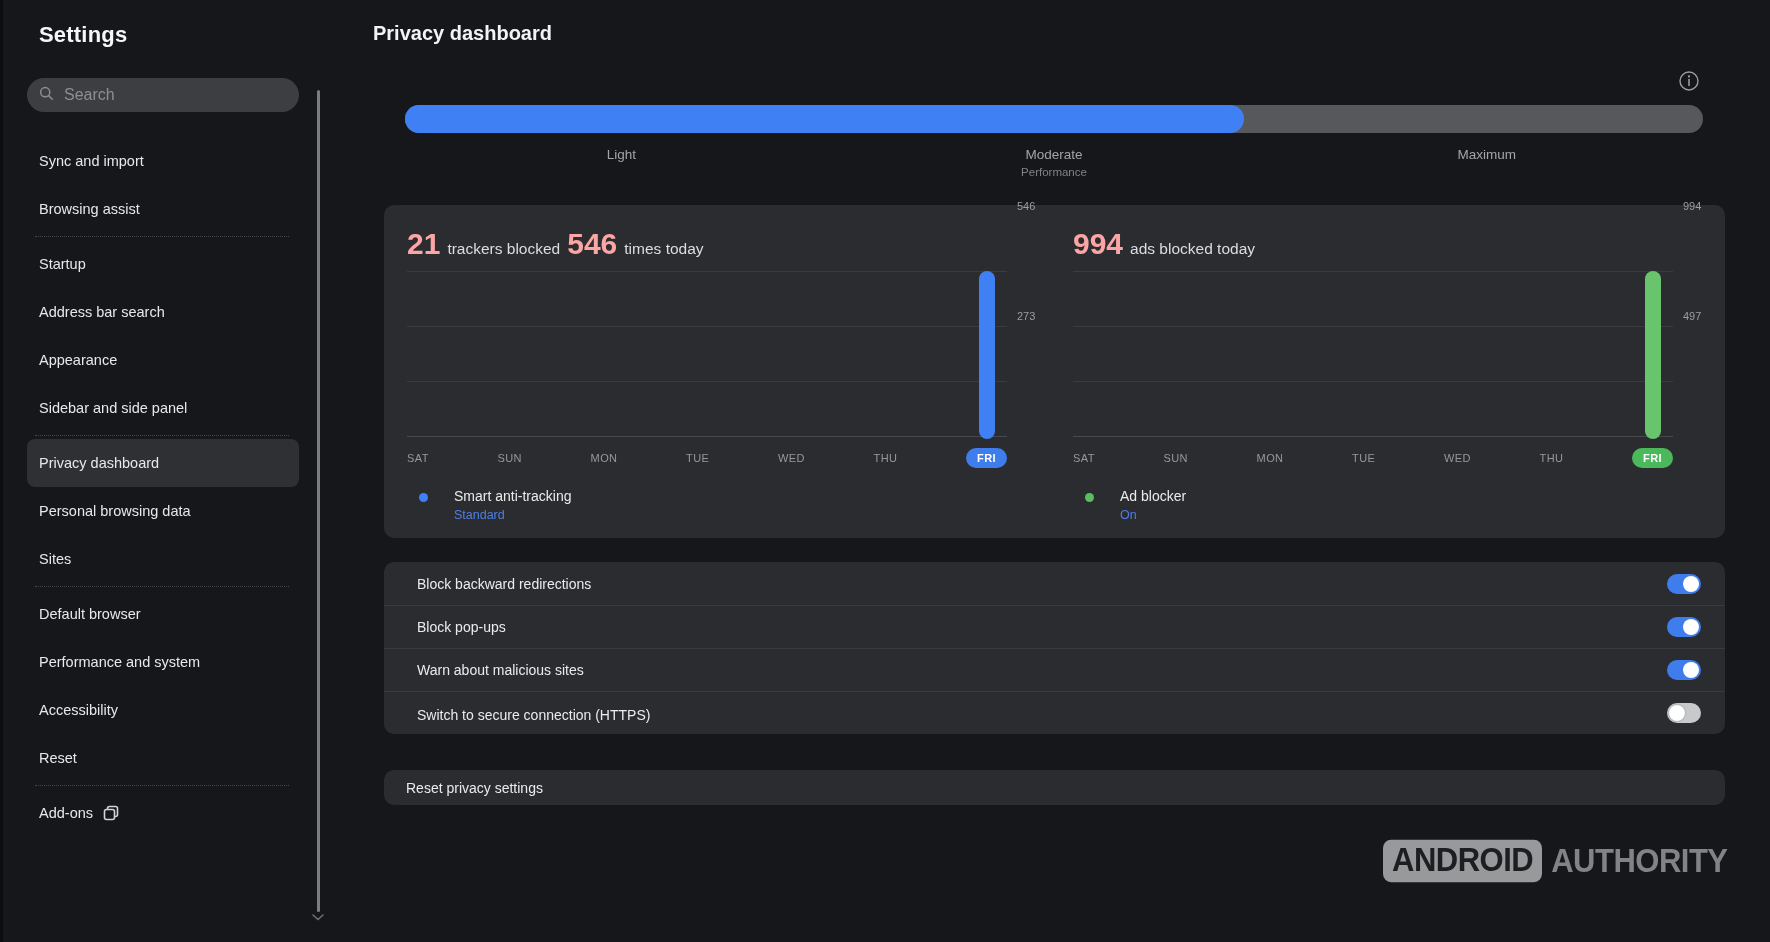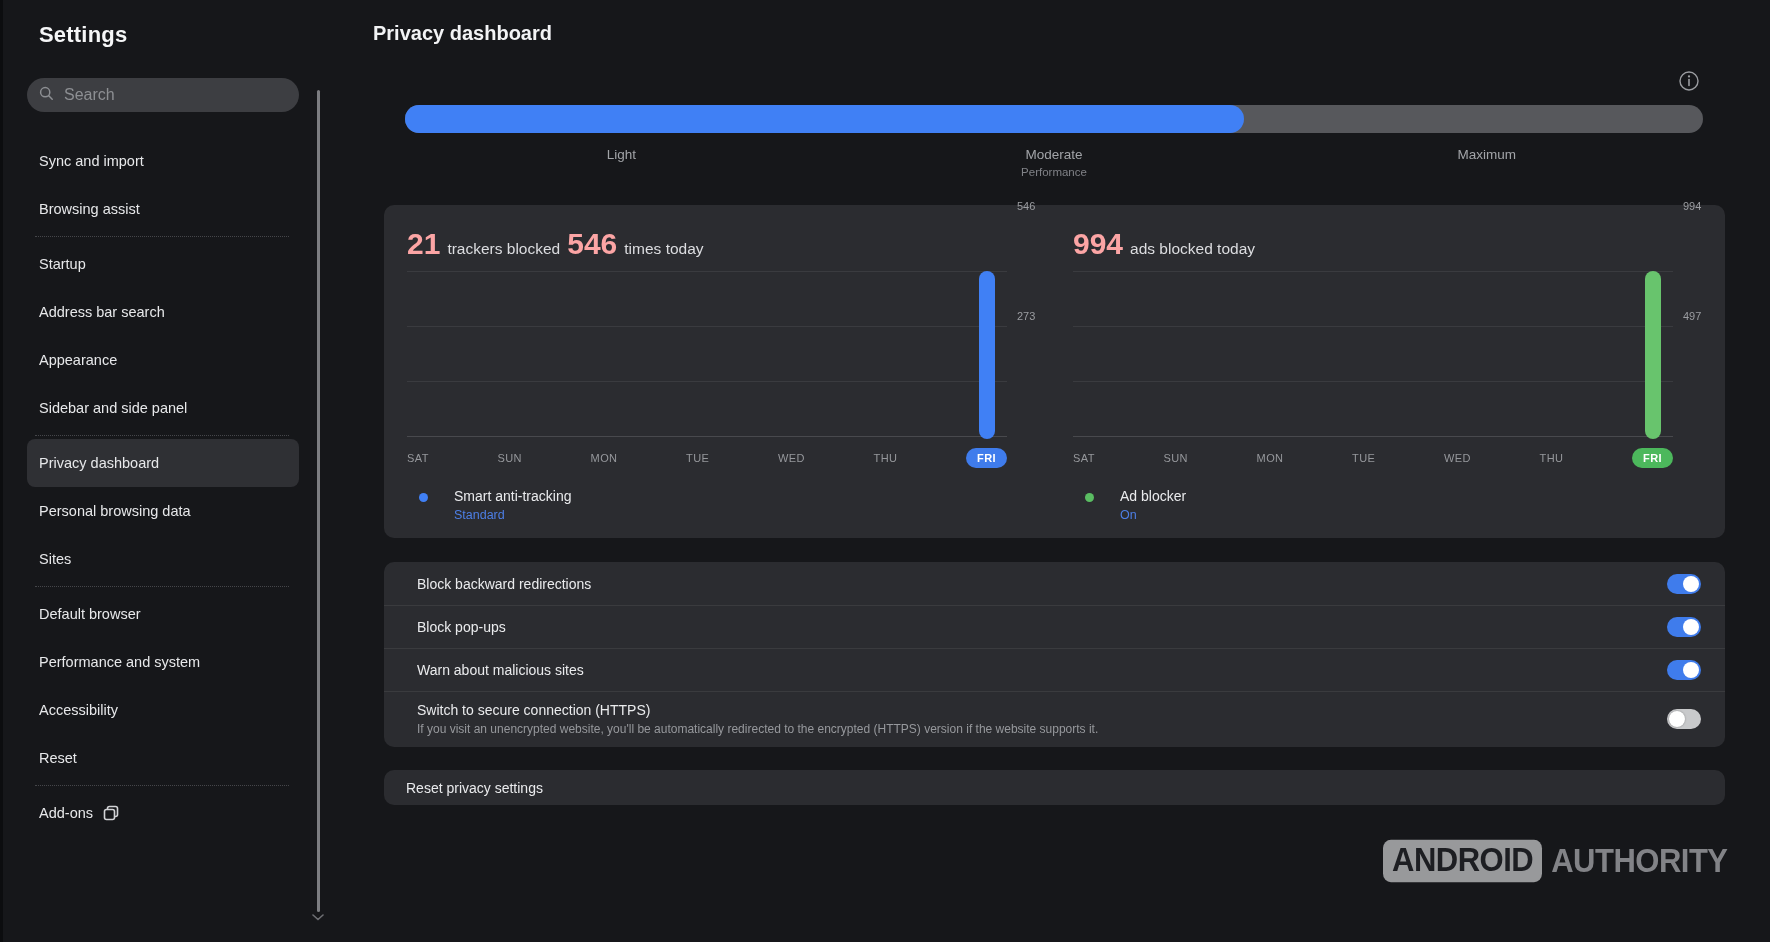--- a/index.html
+++ b/index.html
@@ -71,21 +71,21 @@
   .legend-status{margin-top:4px;font-size:12.5px;color:#4d7fe6;}
 
   .toggles-card{top:562px;}
   .trow{
     display:flex;align-items:center;justify-content:space-between;
     min-height:43px;padding:0 24px 0 33px;box-sizing:border-box;
   }
   .trow + .trow{border-top:1px solid #3a3b3e;}
   .trow-label{font-size:14px;color:#eaebed;}
   .trow-desc{margin-top:4px;font-size:12px;color:#96989c;}
-  .trow.tall{padding-top:10px;padding-bottom:11px;}
+  .trow.tall{padding-top:10px;padding-bottom:11px;align-items:flex-end;}
   .toggle{position:relative;width:34px;height:20px;border-radius:10px;flex:none;cursor:pointer;}
   .toggle .knob{position:absolute;top:2px;width:16px;height:16px;border-radius:50%;background:#fff;}
   .toggle.on{background:#3f7cec;} .toggle.on .knob{right:2px;}
   .toggle.off{background:#c8c9cb;} .toggle.off .knob{left:2px;box-shadow:0 0 2px rgba(0,0,0,.35);}
 
   .reset-card{top:770px;height:35px;display:flex;align-items:center;padding-left:22px;cursor:pointer;}
   .reset-label{font-size:14px;color:#eaebed;}
 
   .watermark{position:absolute;left:1383px;top:841px;display:flex;align-items:center;gap:9px;
     font-weight:bold;letter-spacing:-.5px;transform:scaleY(1.06);}
@@ -257,21 +257,20 @@
     </div>
     <div class="trow">
       <span class="trow-label">Warn about malicious sites</span>
       <span class="toggle on">
           <span class="knob"></span>
         </span>
     </div>
     <div class="trow tall">
       <span>
         <div class="trow-label">Switch to secure connection (HTTPS)</div>
-        <div class="trow-desc">If you visit an unencrypted website, you'll be automatically redirected to the encrypted (HTTPS) version if the website supports it.</div>
       </span>
       <span class="toggle off">
           <span class="knob"></span>
         </span>
     </div>
   </div>
 
   <div class="card reset-card">
     <span class="reset-label">Reset privacy settings</span>
   </div>

